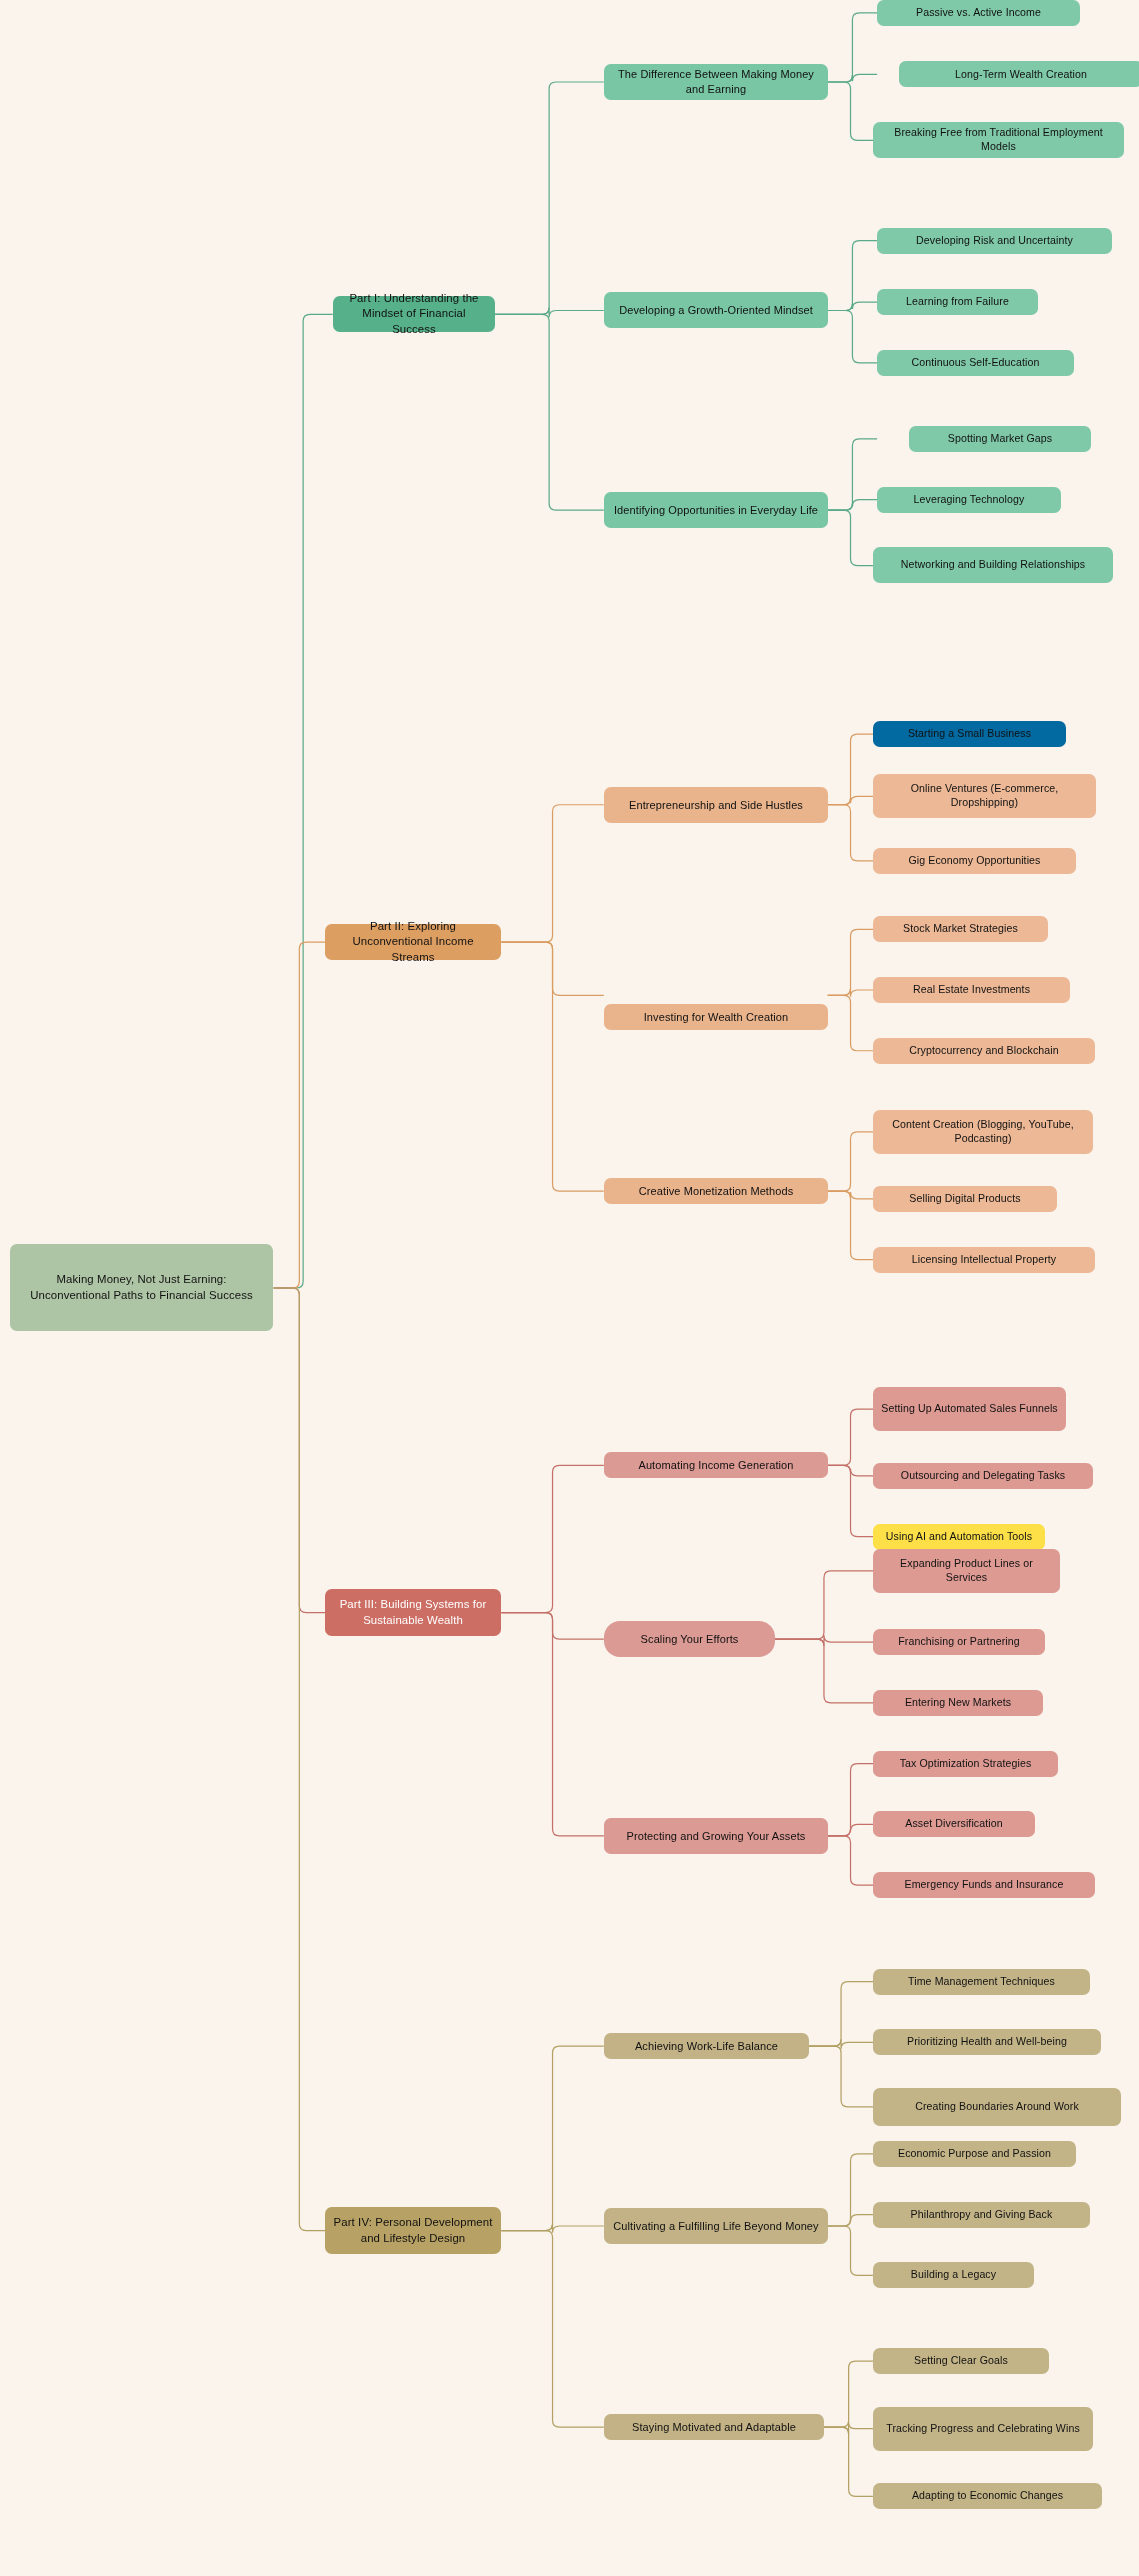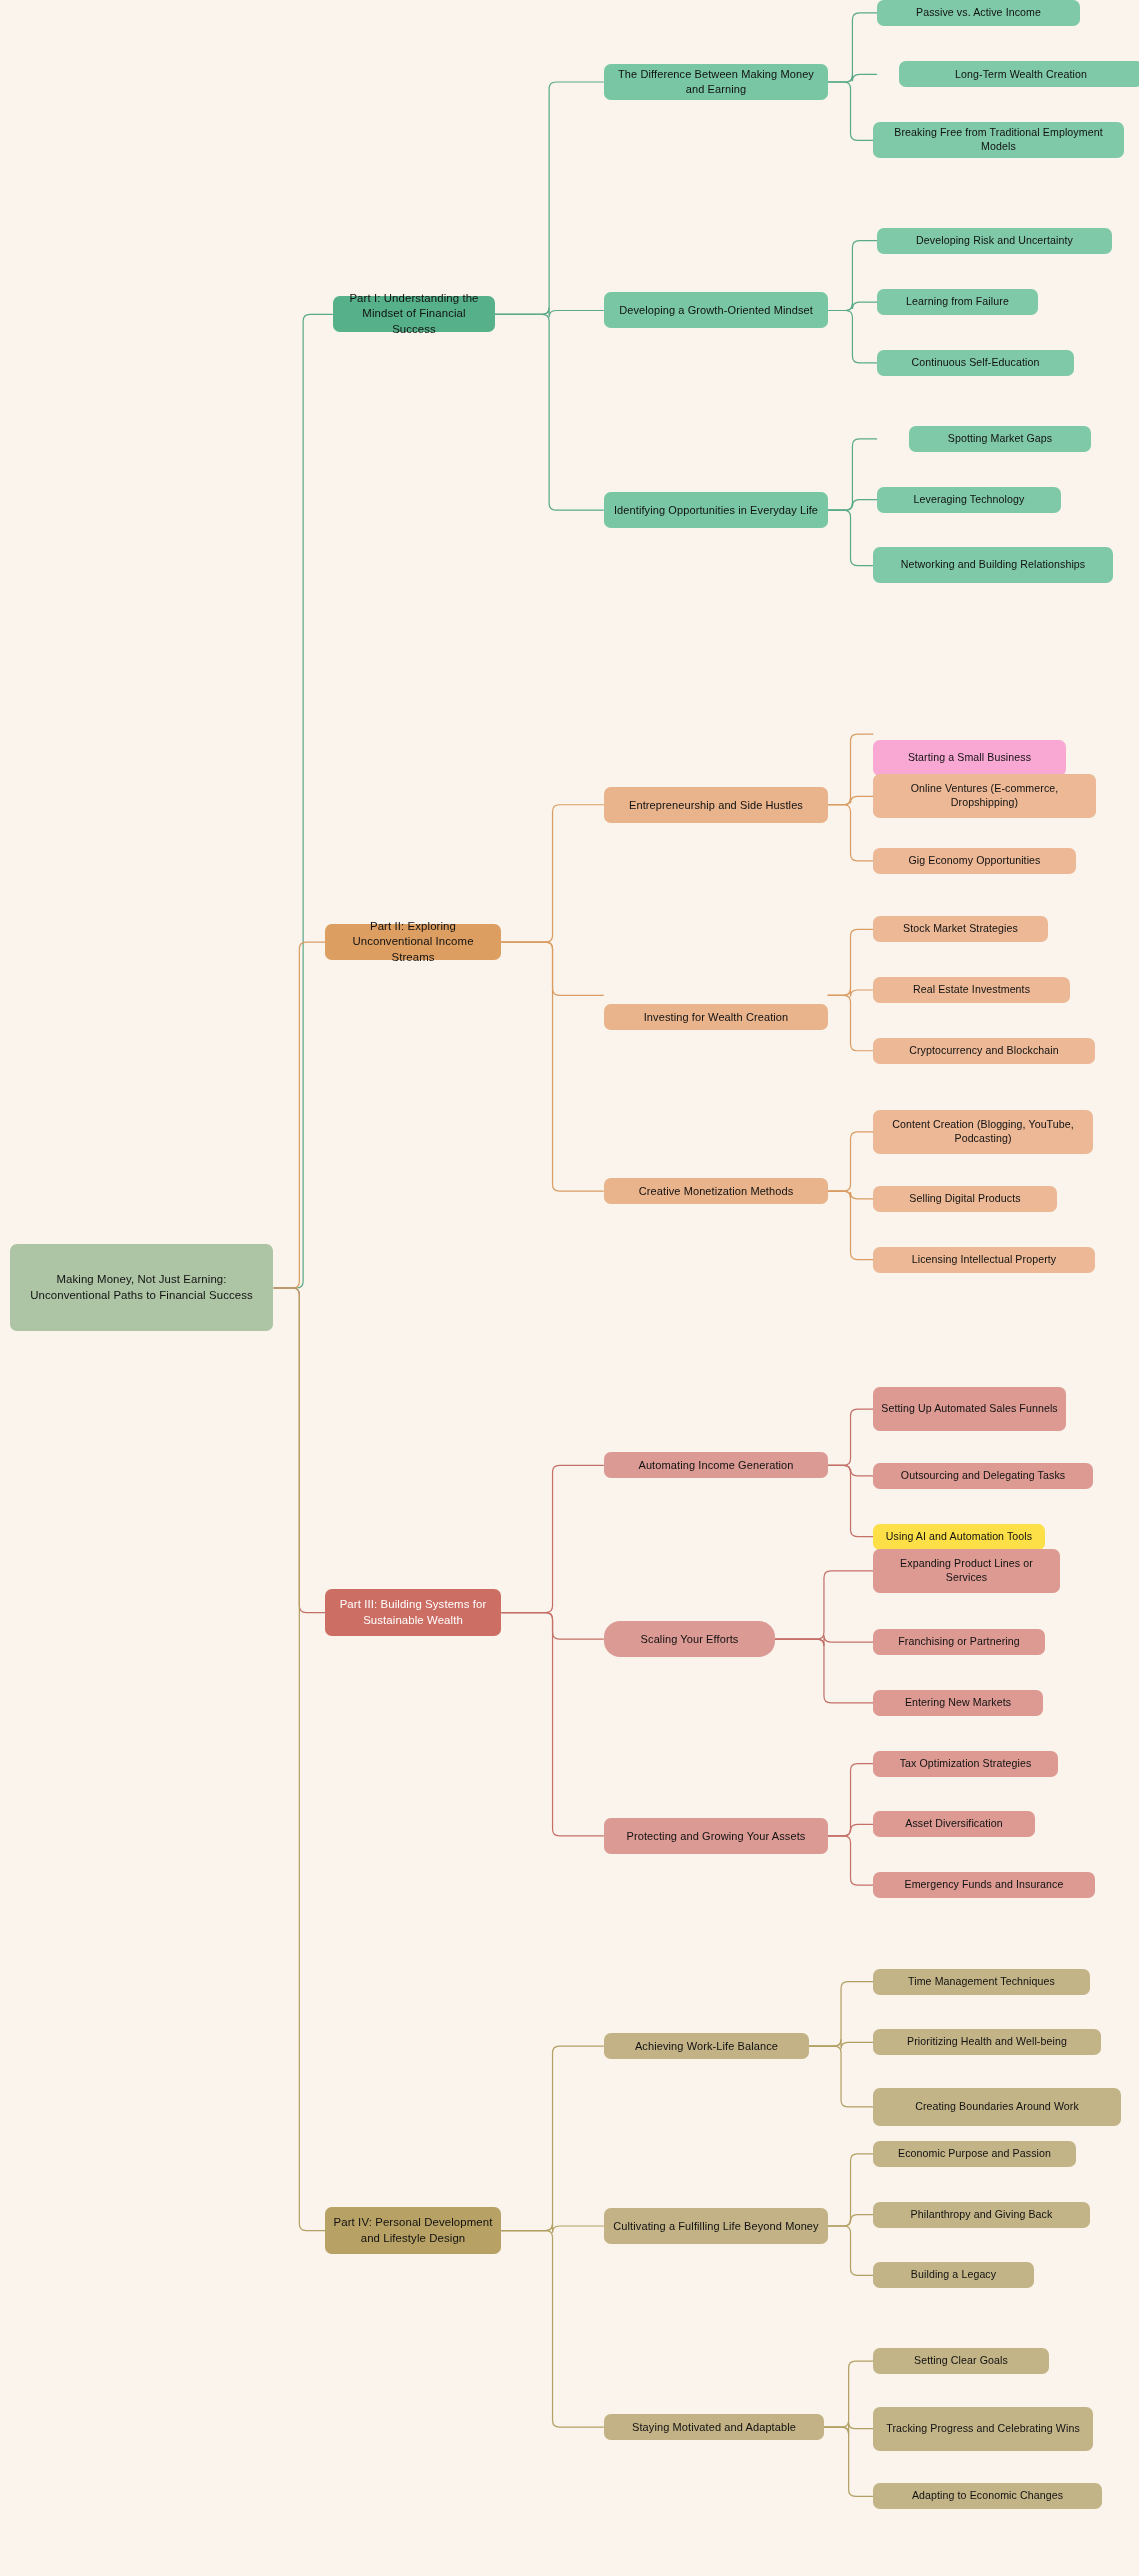--- a/index.html
+++ b/index.html
@@ -128,21 +128,21 @@
     </div>
     <div class="node leaf" style="left: 873px; top: 547px; width: 240px; height: 36px; background: rgb(127, 201, 168);">
       <span>Networking and Building Relationships</span>
     </div>
     <div class="node branch" style="left: 325px; top: 924px; width: 176px; height: 36px; background: rgb(221, 158, 98);">
       <span>Part II: Exploring Unconventional Income Streams</span>
     </div>
     <div class="node sub" style="left: 604px; top: 787px; width: 224px; height: 36px; background: rgb(233, 179, 140);">
       <span>Entrepreneurship and Side Hustles</span>
     </div>
-    <div class="node leaf" style="left: 873px; top: 740px; width: 193px; height: 36px; background: #f9a8d4;">
+    <div class="node leaf" style="left: 873px; top: 721px; width: 193px; height: 26px; background: #0369a1;">
       <span>Starting a Small Business</span>
     </div>
     <div class="node leaf" style="left: 873px; top: 774px; width: 223px; height: 44px; background: rgb(236, 184, 150);">
       <span>Online Ventures (E-commerce, Dropshipping)</span>
     </div>
     <div class="node leaf" style="left: 873px; top: 848px; width: 203px; height: 26px; background: rgb(236, 184, 150);">
       <span>Gig Economy Opportunities</span>
     </div>
     <div class="node sub" style="left: 604px; top: 982px; width: 224px; height: 26px; background: rgb(233, 179, 140); margin-top: 22px;">
       <span>Investing for Wealth Creation</span>

